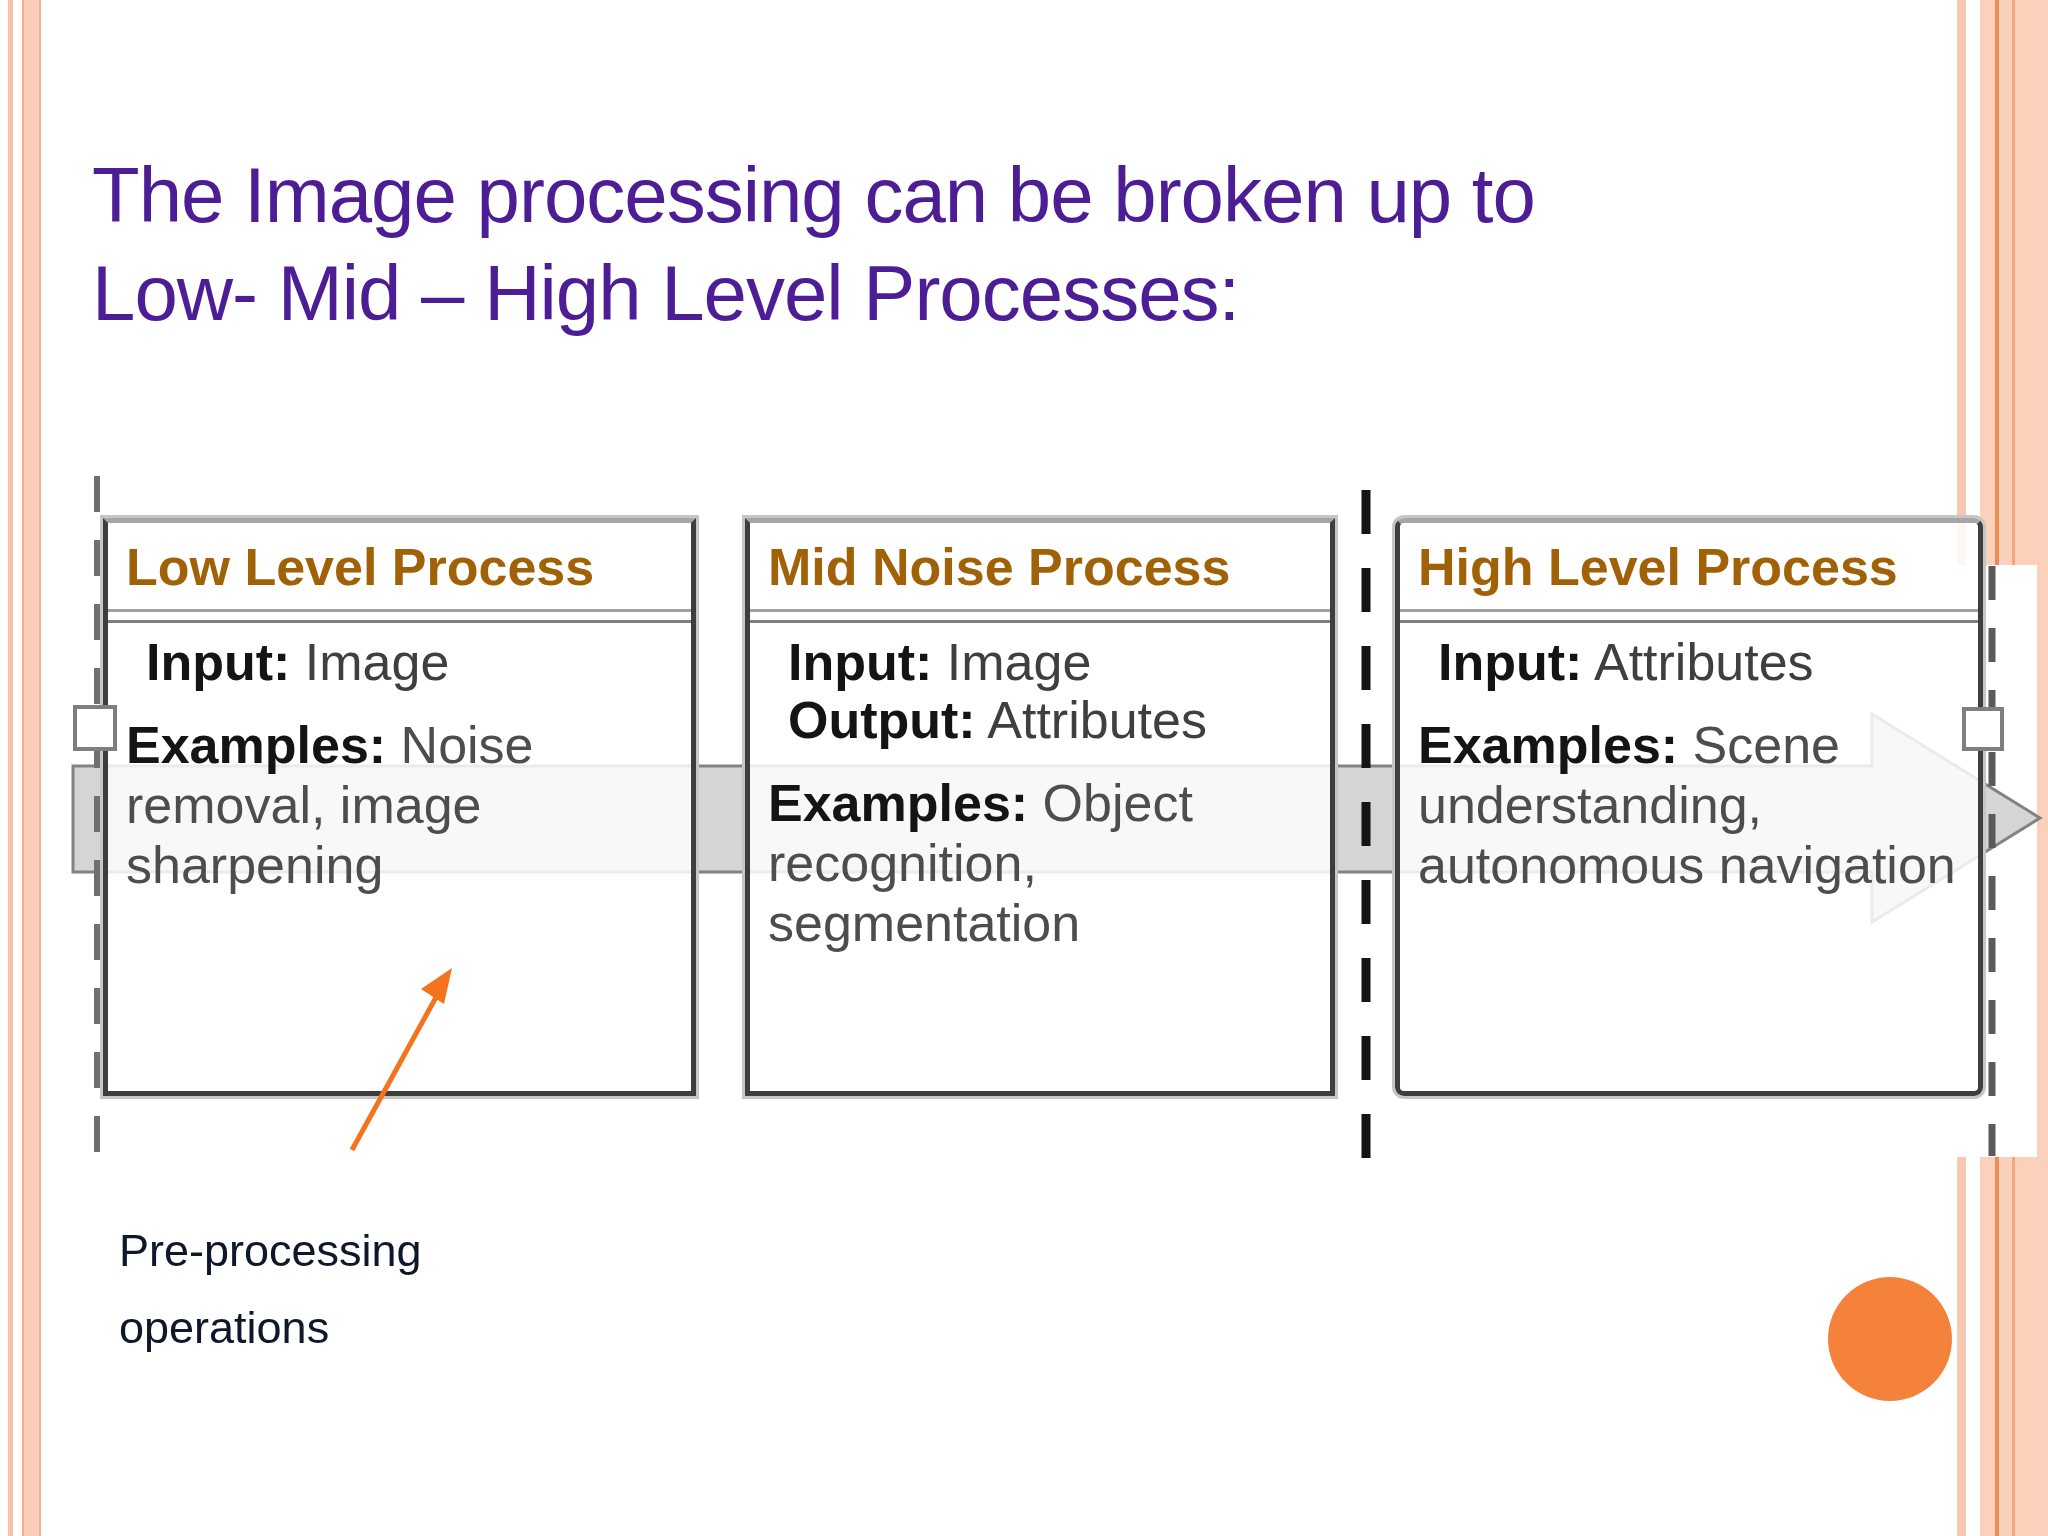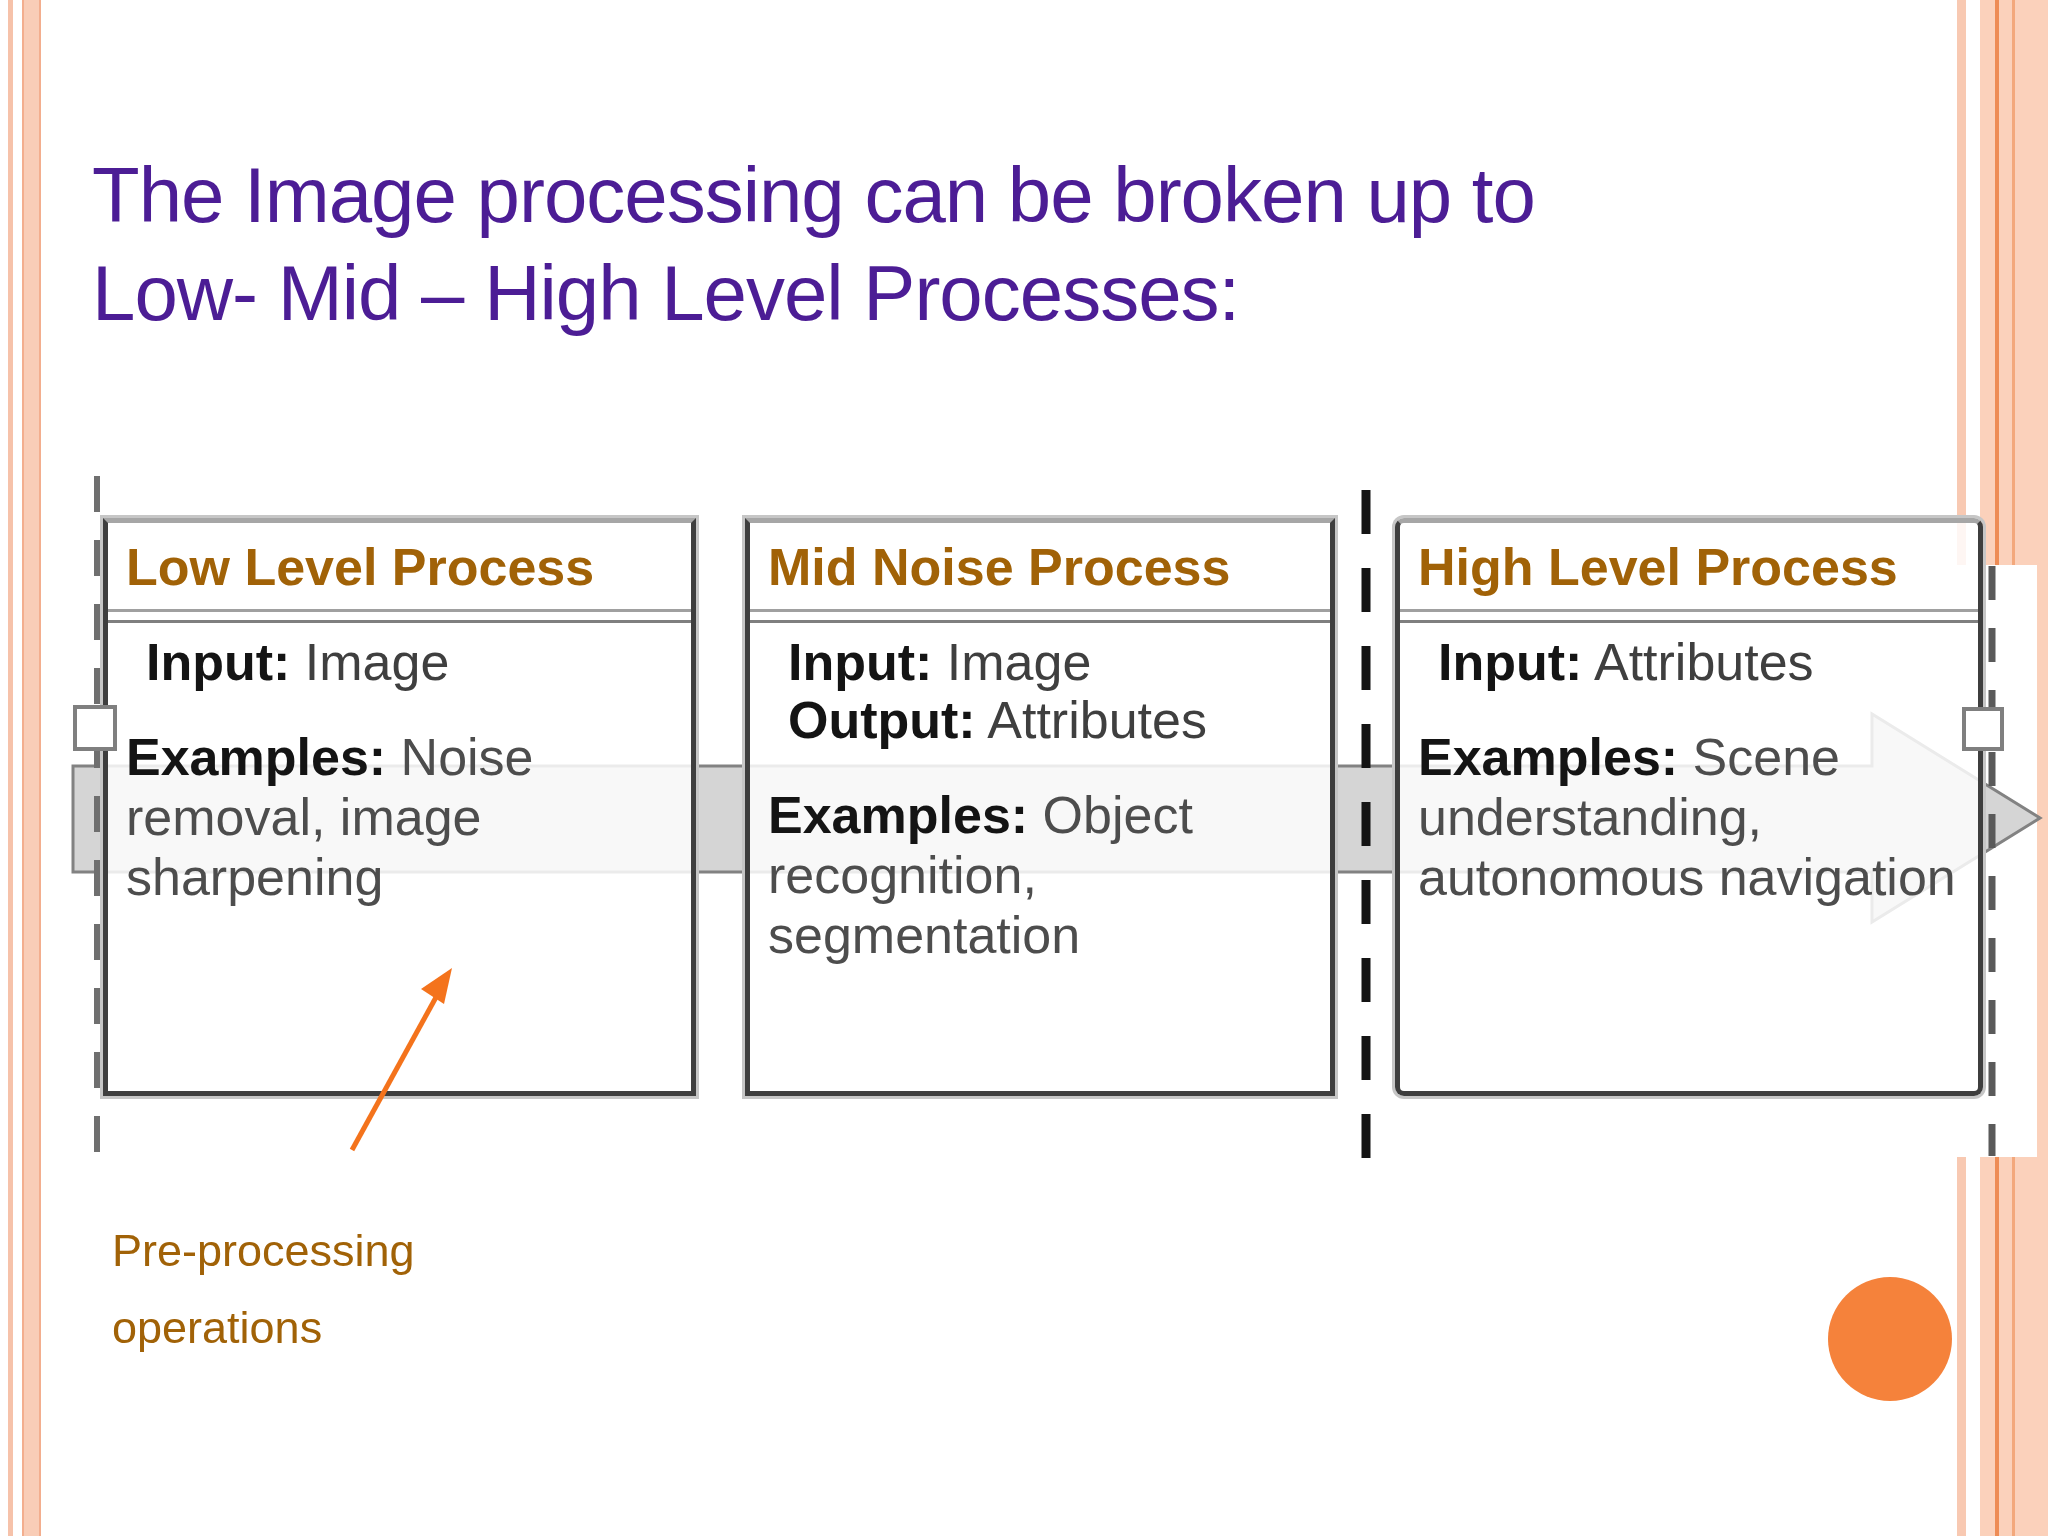--- a/index.html
+++ b/index.html
@@ -39,26 +39,26 @@
   .pbox-2{left:745px;width:590px;}
   .pbox-3{left:1395px;width:588px;border-radius:9px;}
   .pbox .hdr{
     height:86px;line-height:88px;padding-left:18px;
     font-size:52px;font-weight:bold;color:#a16207;
     white-space:nowrap;
   }
   .pbox .sep{height:8px;border-top:3px solid #a0a0a0;border-bottom:3px solid #7f7f7f;}
   .pbox .bod{padding:10px 16px 0 18px;font-size:52px;color:#3f3f3f;}
   .io-line{line-height:58px;white-space:nowrap;margin-left:20px;}
-  .examples{margin-top:36px;line-height:60px;color:#4d4d4d;}
+  .examples{margin-top:24px;line-height:60px;color:#4d4d4d;}
   .lbl{font-weight:bold;color:#141414;}
   
   .note{
-    position:absolute;left:112px;top:1212px;
-    font-size:45px;line-height:77px;color:#a16207;
+    position:absolute;left:119px;top:1212px;
+    font-size:45px;line-height:77px;color:#0f172a;
   }
   
   .circle{
     position:absolute;left:1828px;top:1277px;width:124px;height:124px;
     border-radius:50%;background:#f5823b;
   }
 </style>
 </head>
 <body>
 

